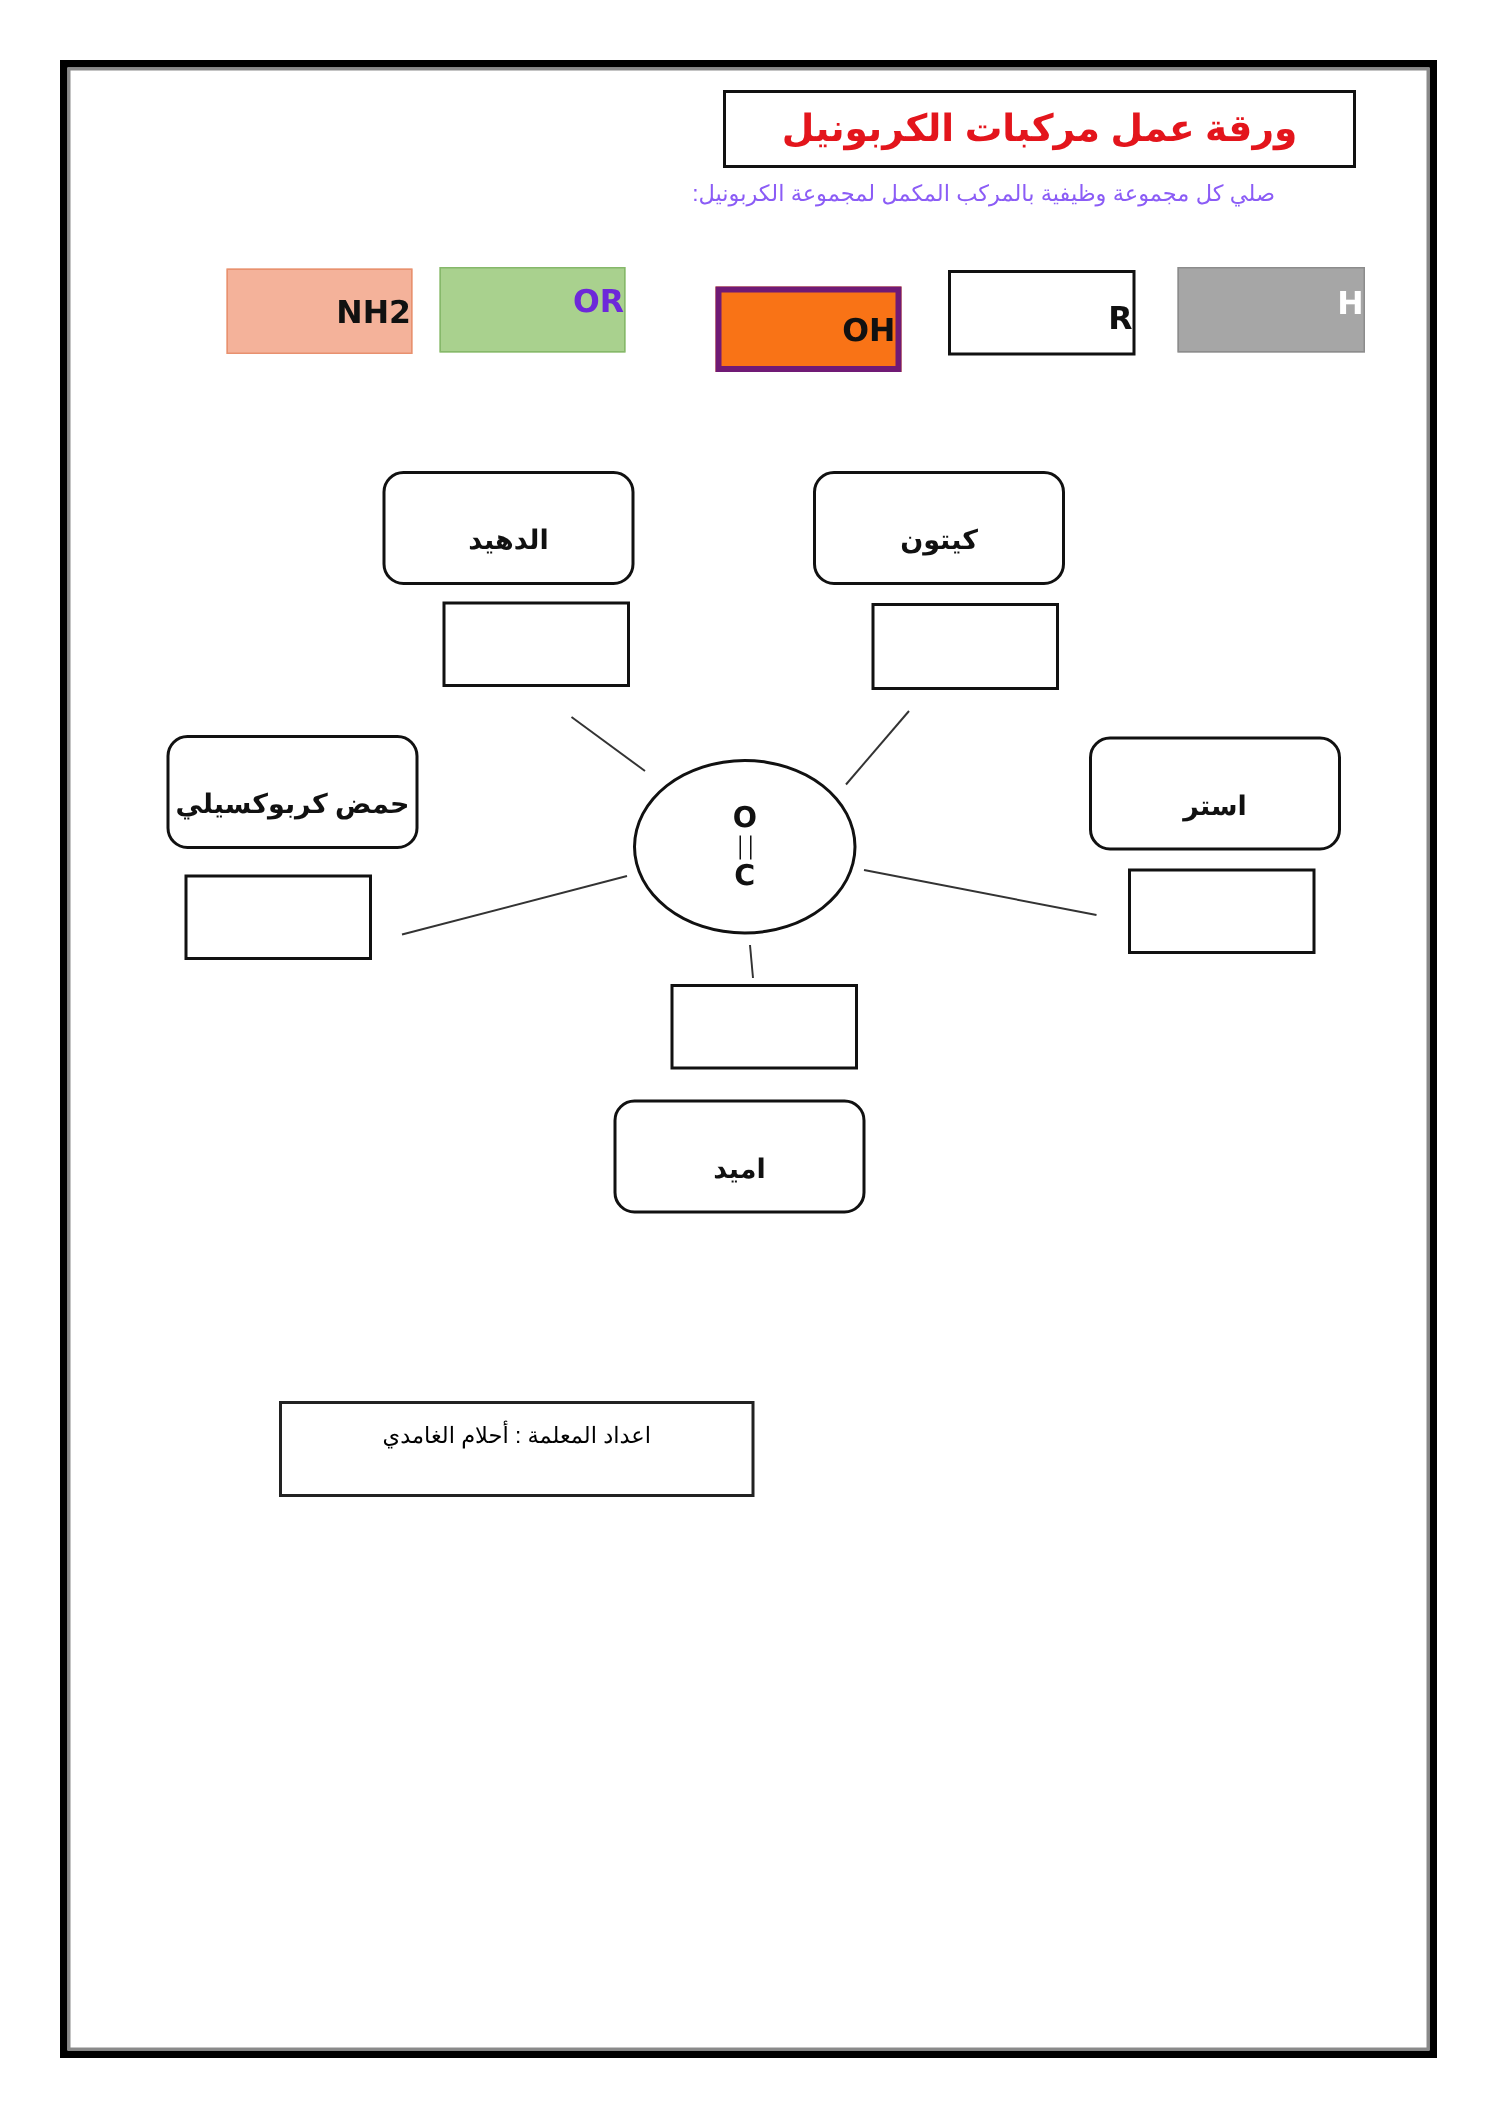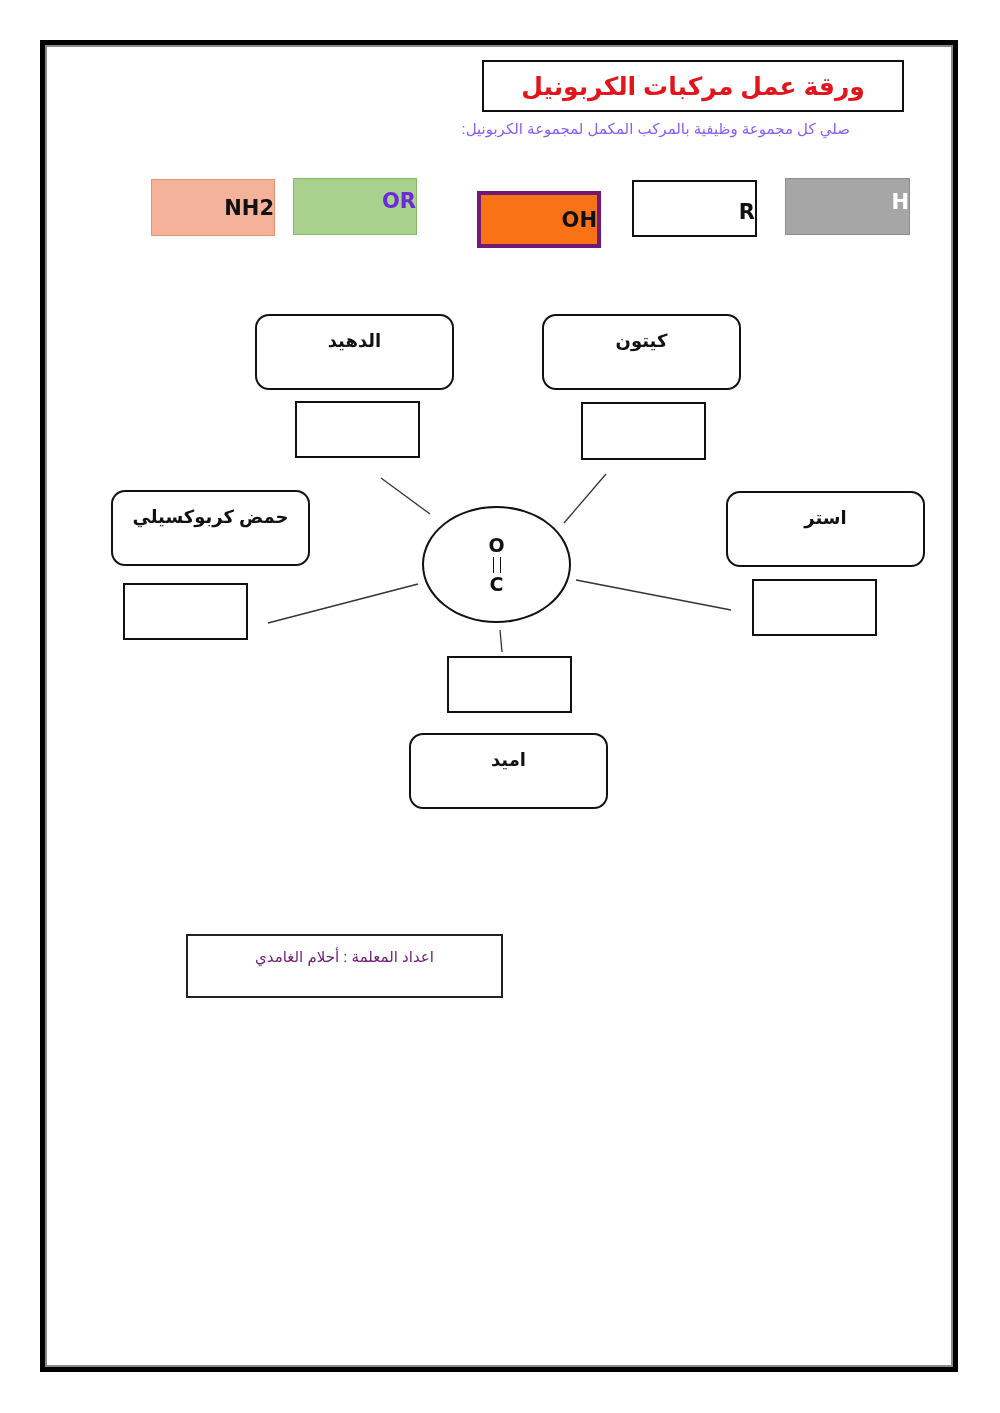--- a/index.html
+++ b/index.html
@@ -55,25 +55,25 @@
       height: 57px;
       width: 124px;
       display: flex; align-items: center; justify-content: flex-end;
       font-family: "DejaVu Sans", sans-serif;
       font-weight: bold;
       font-size: 21px;
     }
     .compound-box {
       position: absolute;
       box-sizing: border-box;
-      width: 199px; height: 76px;
+      width: 168px; height: 76px;
       border: 2px solid #111;
       border-radius: 14px;
       display: flex; justify-content: center;
-      padding-top: 14px;
+      padding-top: 34px;
       direction: rtl;
       font-weight: bold;
       font-size: 18px;
       color: #111;
     }
     .answer-box {
       position: absolute;
       box-sizing: border-box;
       width: 125px; height: 57px;
       border: 2px solid #111;
@@ -108,21 +108,21 @@
     .credit-box {
       position: absolute;
       left: 186px; top: 934px;
       width: 317px; height: 64px;
       box-sizing: border-box;
       border: 2px solid #222;
       display: flex; justify-content: center;
       padding-top: 12px;
       direction: rtl;
       font-size: 15px;
-      color: #701a75;
+      color: #000000;
     }
   </style>
 </head>
 <body>
 
 <div class="page-border-outer"></div>
 <div class="page-border-inner"></div>
 
 <div class="title-box">
   <span class="title-text">ورقة عمل مركبات الكربونيل</span>

